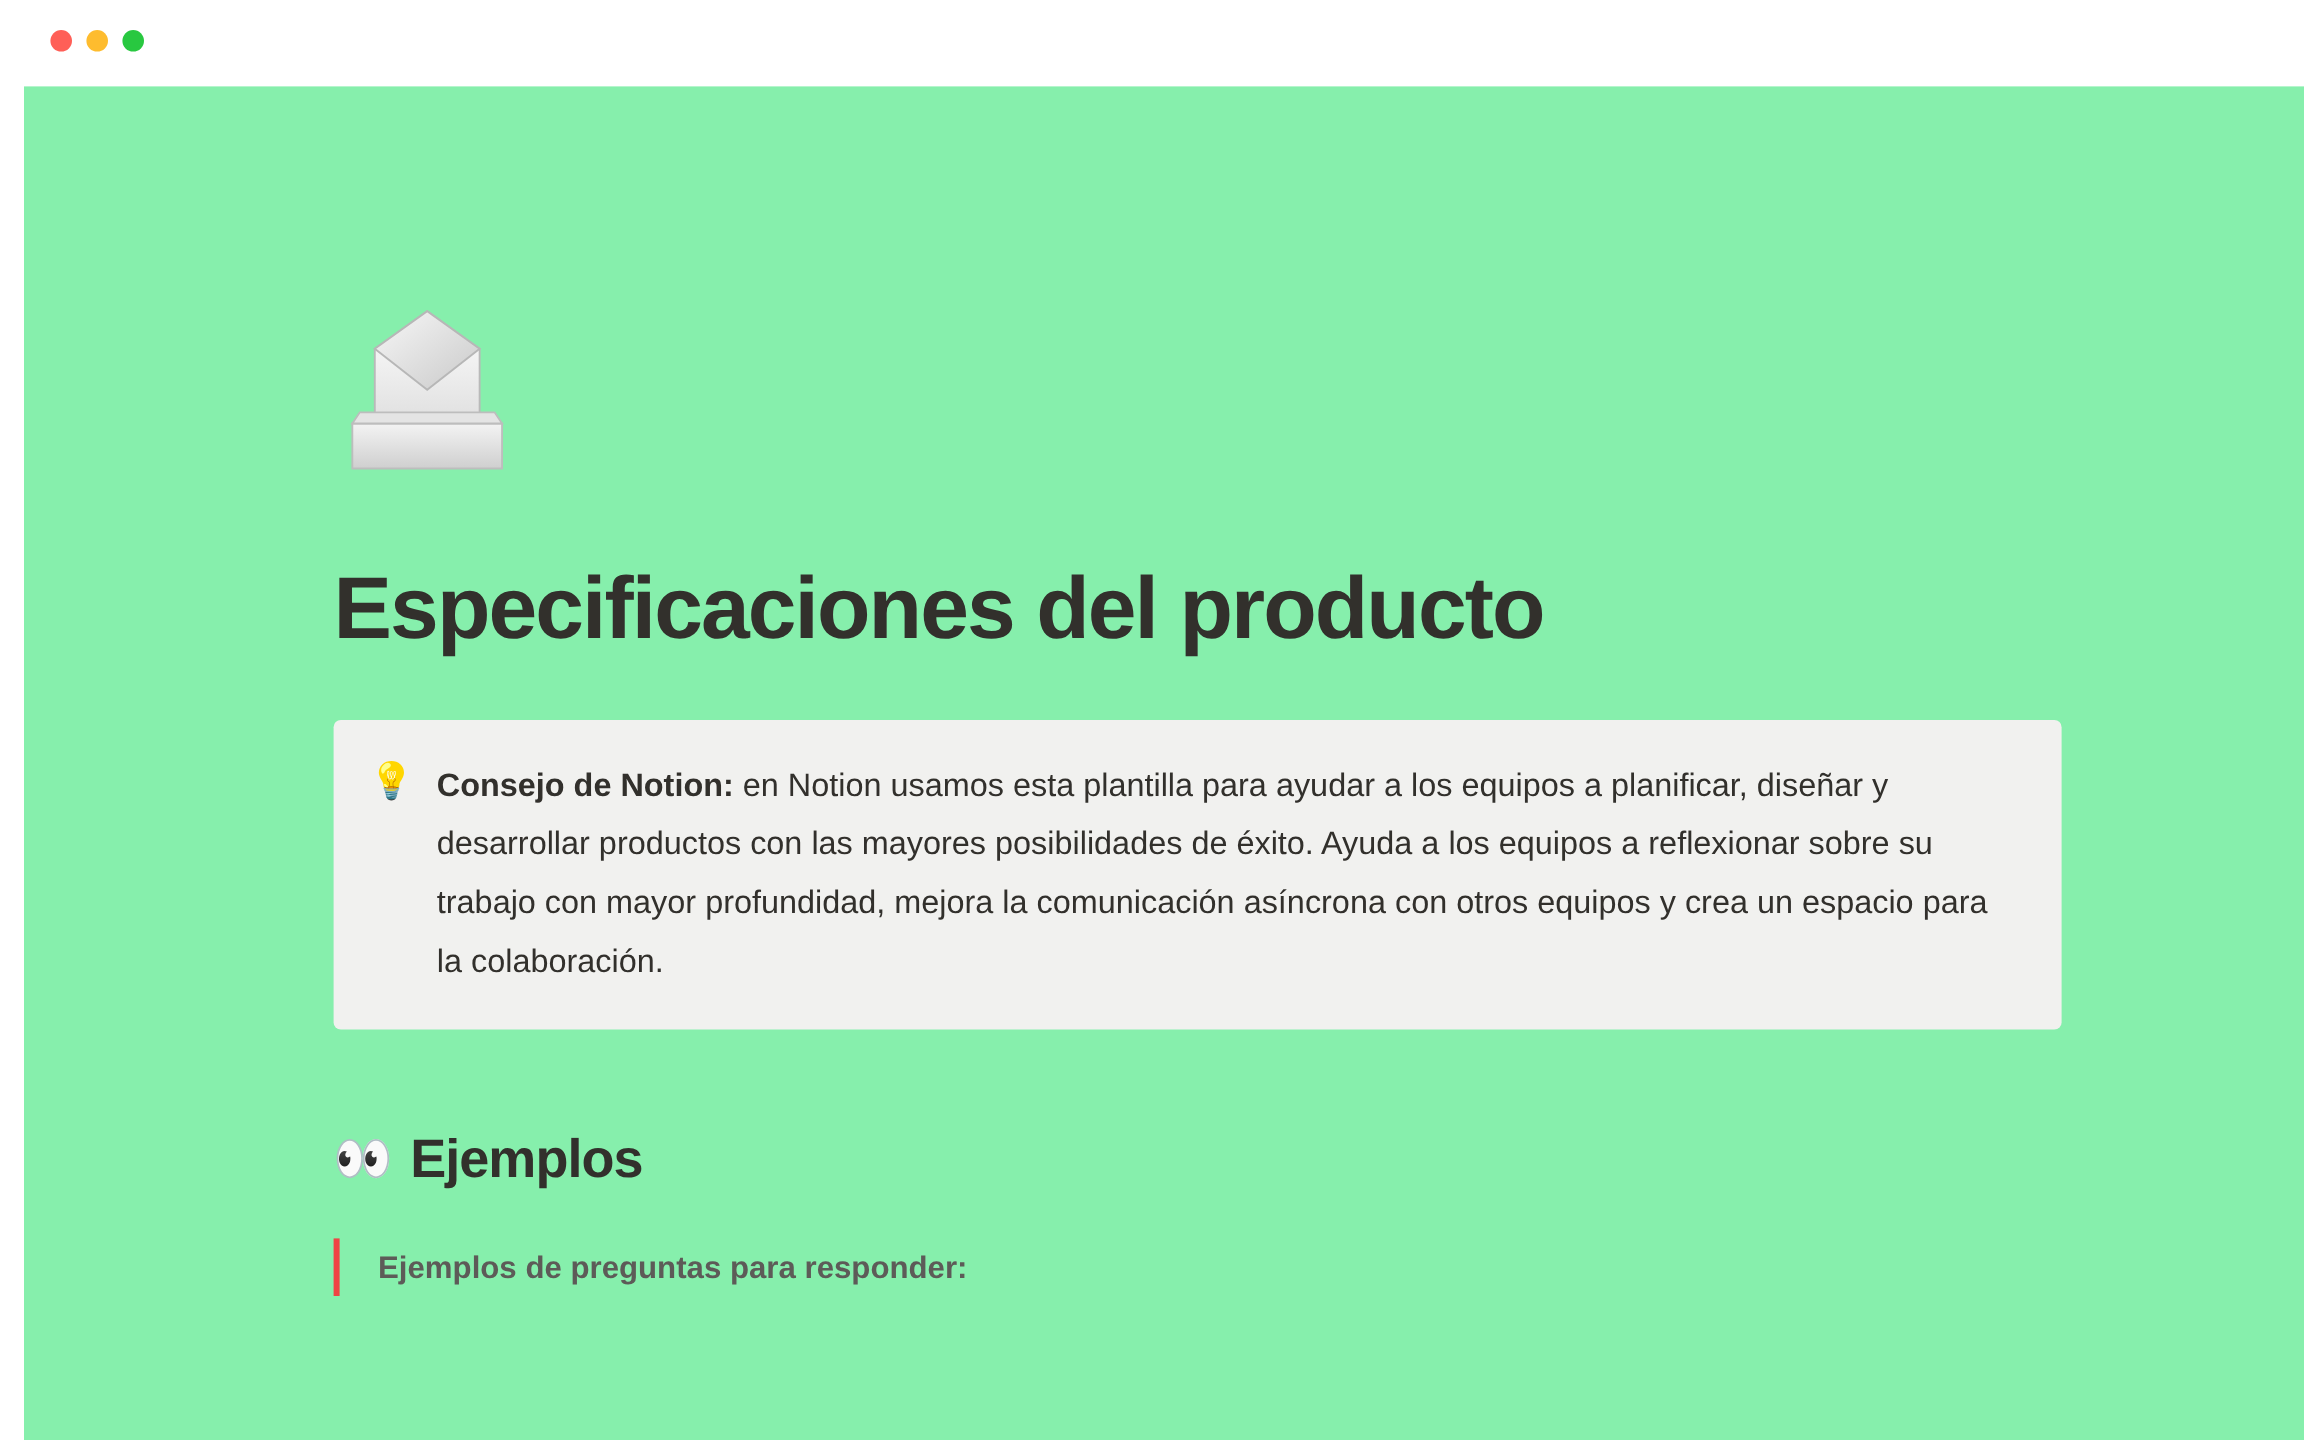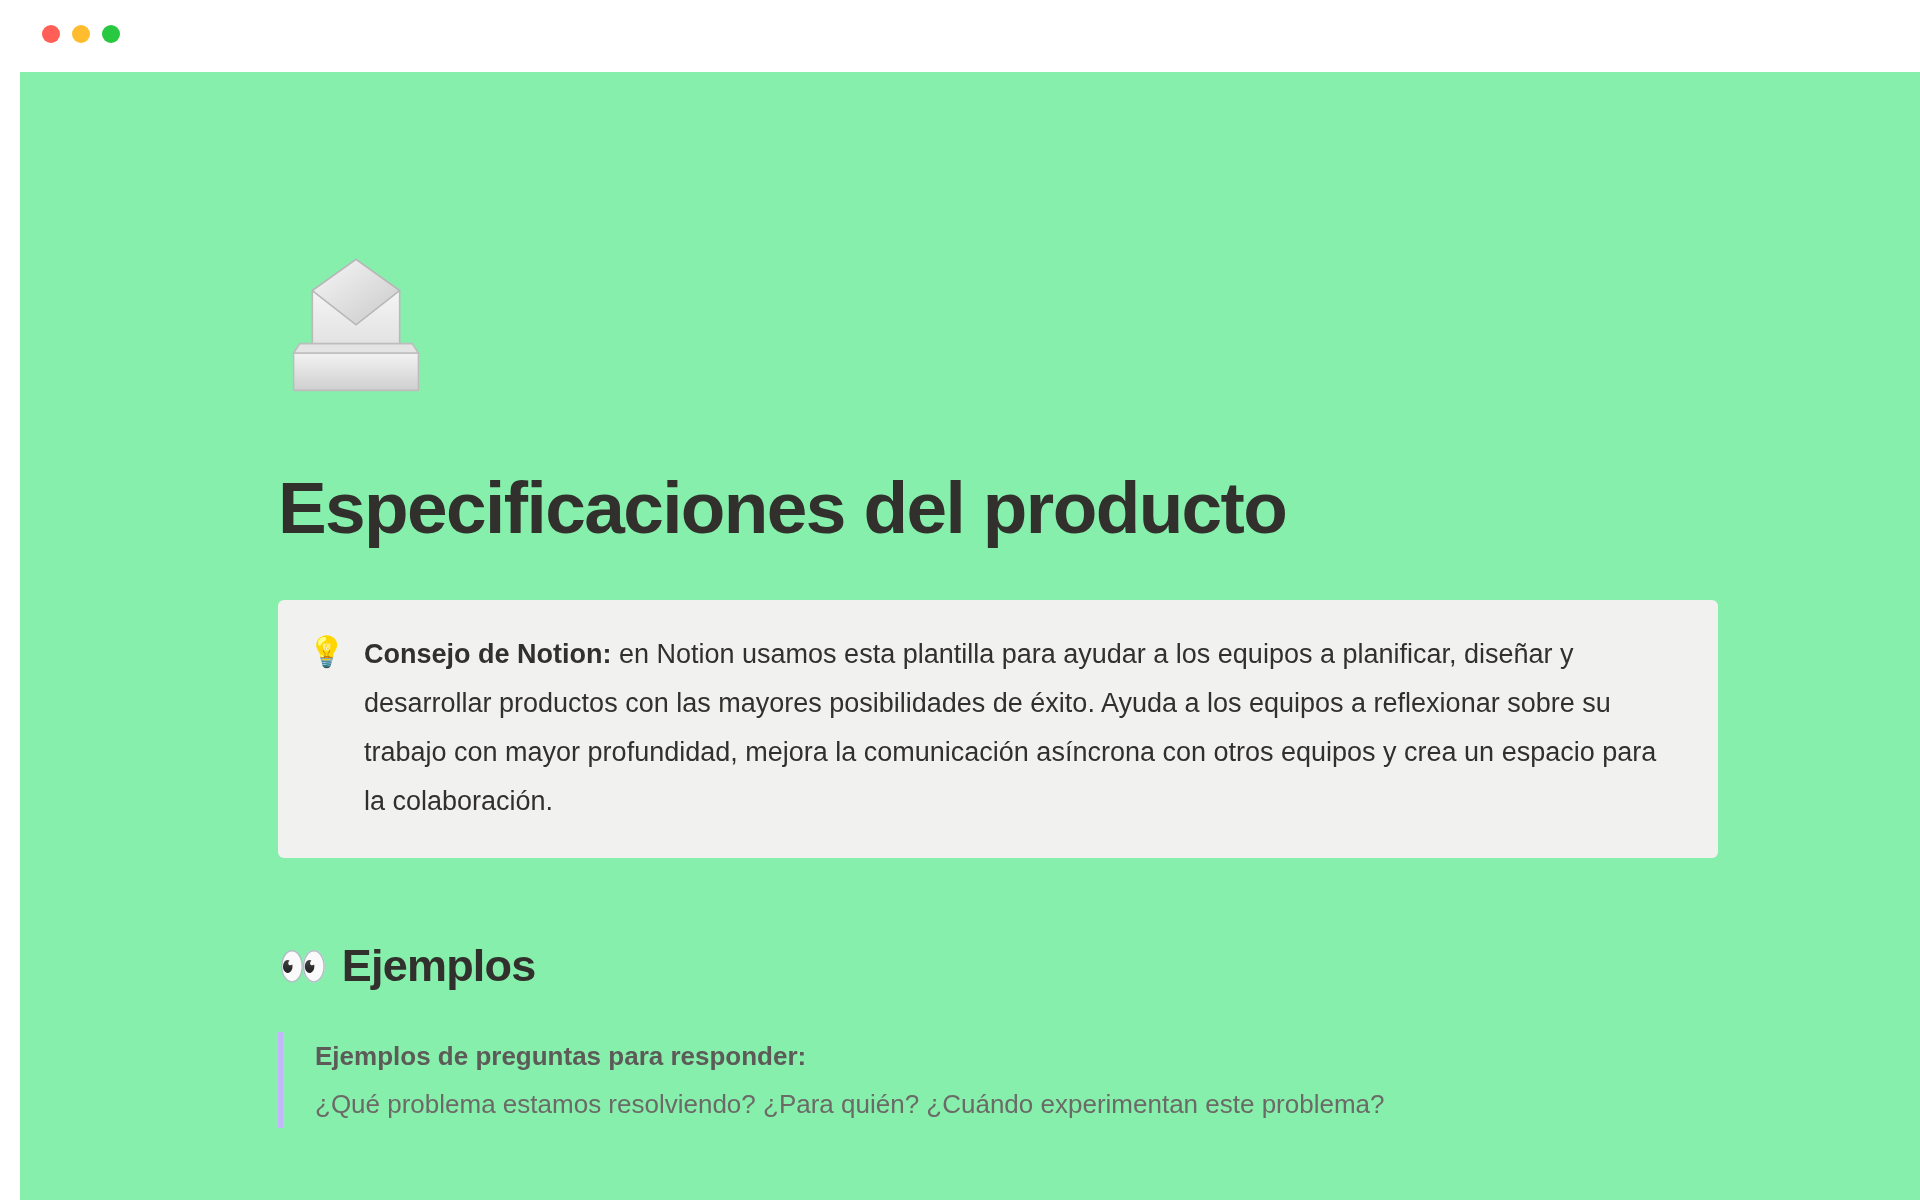--- a/index.html
+++ b/index.html
@@ -123,21 +123,21 @@
   .section-heading .h-text {
     font-size: 45px;
     font-weight: 700;
     color: #32302c;
     letter-spacing: -0.8px;
   }
 
   
   .quote-block {
     margin-top: 40px;
-    border-left: 5px solid #c4b5fd;
+    border-left: 5px solid #ef4444;
     padding-left: 32px;
     max-width: 1440px;
   }
   .quote-line {
     font-size: 26px;
     line-height: 48px;
     color: #6b6a67;
   }
   .quote-line.strong {
     font-weight: 700;
@@ -200,17 +200,16 @@
       </div>
     </div>
 
     <div class="section-heading">
       <span class="emoji">👀</span>
       <span class="h-text">Ejemplos</span>
     </div>
 
     <div class="quote-block">
       <div class="quote-line strong">Ejemplos de preguntas para responder:</div>
-      <div class="quote-line">¿Qué problema estamos resolviendo? ¿Para quién? ¿Cuándo experimentan este problema?</div>
     </div>
 
   </div>
 </div>
 
 </body></html>

